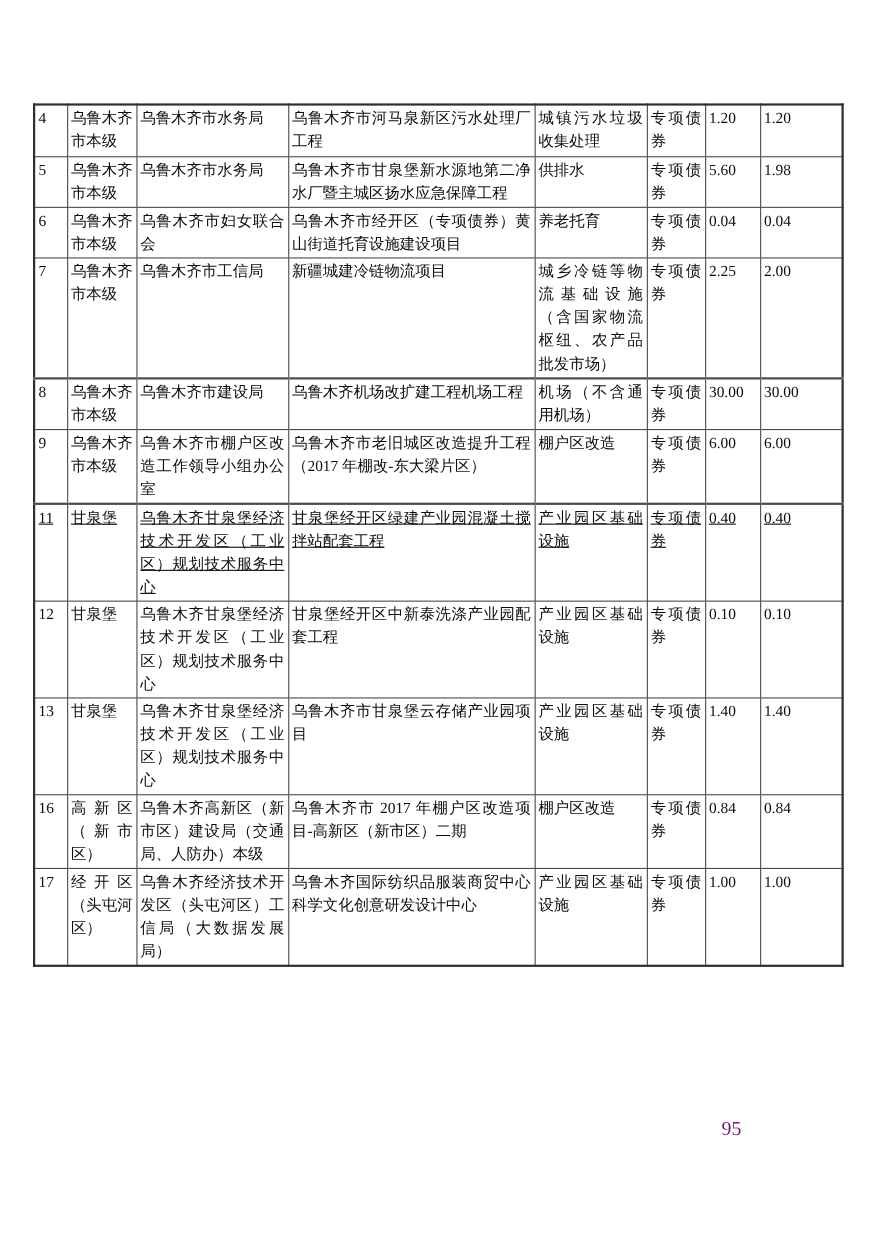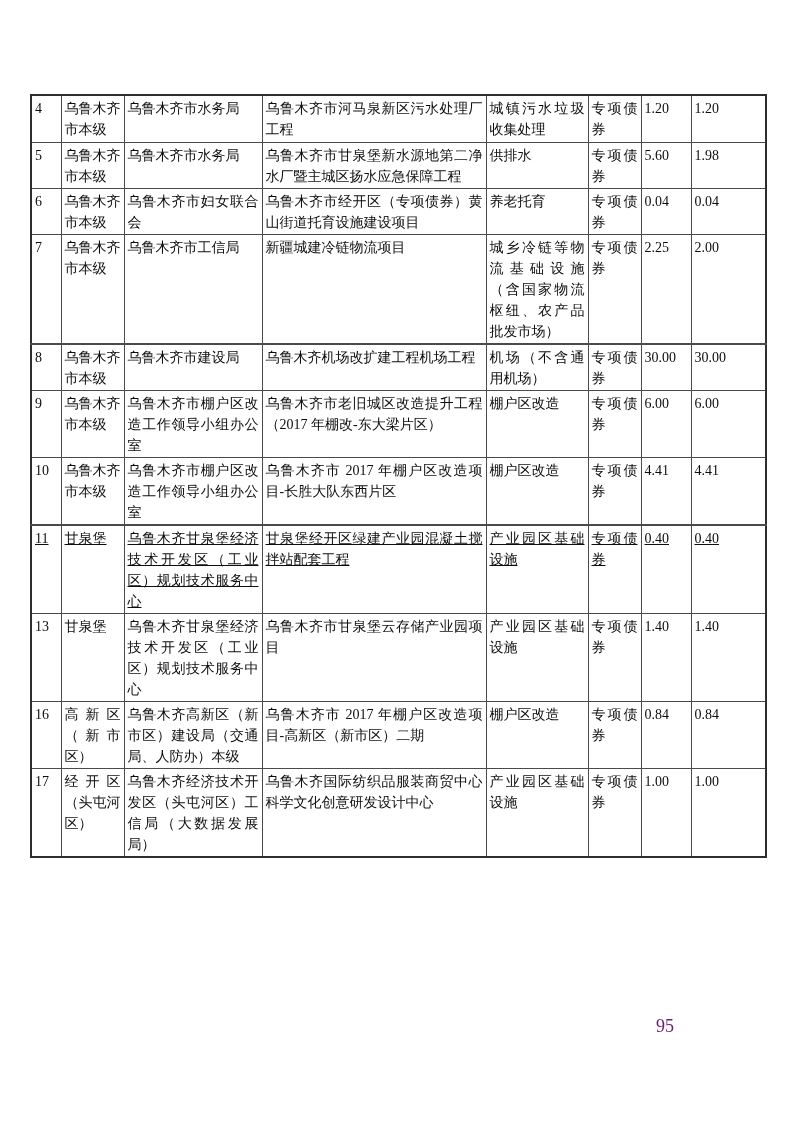--- a/index.html
+++ b/index.html
@@ -129,39 +129,39 @@
         <tr style="height: 65px;">
           <td class="c0">9</td>
           <td class="c1">乌鲁木齐市本级</td>
           <td class="c2">乌鲁木齐市棚户区改造工作领导小组办公室</td>
           <td class="c3">乌鲁木齐市老旧城区改造提升工程（2017 年棚改-东大梁片区）</td>
           <td class="c4">棚户区改造</td>
           <td class="c5">专项债券</td>
           <td class="c6">6.00</td>
           <td class="c7">6.00</td>
         </tr>
-        <tr style="height: 64px;">
-          <td class="c0">10</td>
-          <td class="c1">乌鲁木齐市本级</td>
-          <td class="c2">乌鲁木齐市棚户区改造工作领导小组办公室</td>
-          <td class="c3">乌鲁木齐市 2017 年棚户区改造项目-长胜大队东西片区</td>
-          <td class="c4">棚户区改造</td>
-          <td class="c5">专项债券</td>
-          <td class="c6">4.41</td>
-          <td class="c7">4.41</td>
-        </tr>
         <tr class="thick-top" style="height: 65px; text-decoration: underline;">
           <td class="c0">11</td>
           <td class="c1">甘泉堡</td>
           <td class="c2">乌鲁木齐甘泉堡经济技术开发区（工业区）规划技术服务中心</td>
           <td class="c3">甘泉堡经开区绿建产业园混凝土搅拌站配套工程</td>
           <td class="c4">产业园区基础设施</td>
           <td class="c5">专项债券</td>
           <td class="c6">0.40</td>
           <td class="c7">0.40</td>
+        </tr>
+        <tr style="height: 64px;">
+          <td class="c0">12</td>
+          <td class="c1">甘泉堡</td>
+          <td class="c2">乌鲁木齐甘泉堡经济技术开发区（工业区）规划技术服务中心</td>
+          <td class="c3">甘泉堡经开区中新泰洗涤产业园配套工程</td>
+          <td class="c4">产业园区基础设施</td>
+          <td class="c5">专项债券</td>
+          <td class="c6">0.10</td>
+          <td class="c7">0.10</td>
         </tr>
         <tr style="height: 64px; margin-left: 32px;">
           <td class="c0">13</td>
           <td class="c1">甘泉堡</td>
           <td class="c2">乌鲁木齐甘泉堡经济技术开发区（工业区）规划技术服务中心</td>
           <td class="c3">乌鲁木齐市甘泉堡云存储产业园项目</td>
           <td class="c4">产业园区基础设施</td>
           <td class="c5">专项债券</td>
           <td class="c6">1.40</td>
           <td class="c7">1.40</td>

